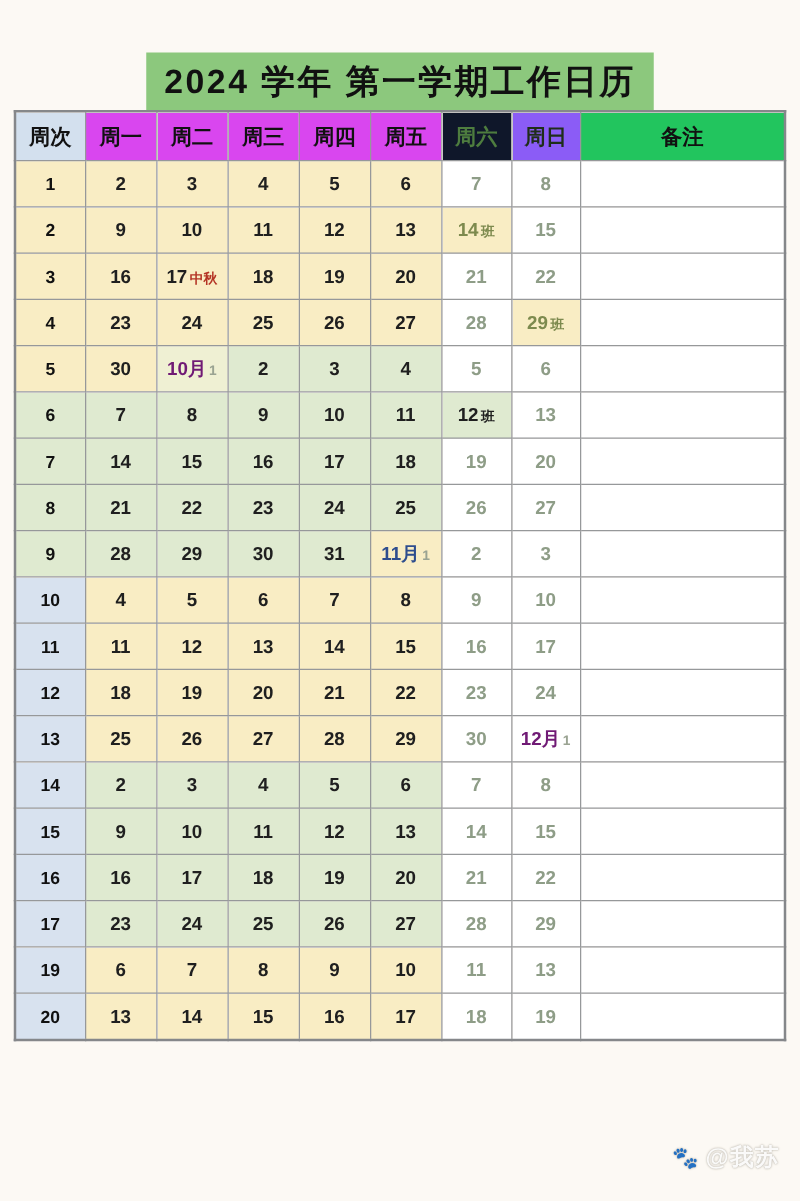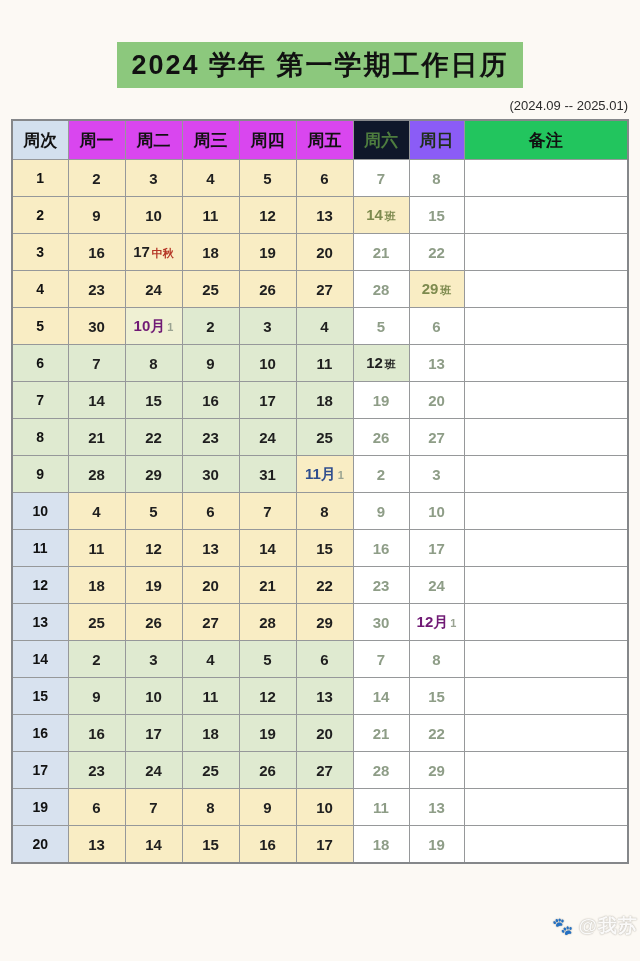--- a/index.html
+++ b/index.html
@@ -38,33 +38,32 @@
   .dark{color:#55524a;font-weight:700;}
   .sm{font-size:11px;margin-left:2px;}
   .tiny{font-size:9px;}
   .rednote{color:#d5342e;font-weight:700;font-style:italic;}
   
   .month-cell{background:#e4eed7;position:relative;height:38px;}
   .month-note{position:absolute;left:95px;top:10px;font-size:13px;font-weight:700;color:#2b2b2b;
               letter-spacing:3px;transform:rotate(-1deg);}
   .month-label{font-size:20px;font-weight:700;color:#d99a3d;letter-spacing:1px;}
   .remark-cell{background:#ffffff;}
-  .watermark{position:absolute;right:2px;bottom:22px;font-size:19px;font-weight:700;
+  .watermark{position:absolute;right:16px;bottom:22px;font-size:19px;font-weight:700;
              color:rgba(255,255,255,0.92);letter-spacing:1px;
              text-shadow:0 0 1px #b9b4aa, 0 0 2px #c6c1b7;}
   .watermark .icon{margin-right:4px;font-size:17px;}
 </style>
 </head>
 <body>
 
 <div class="page">
   <div class="title-wrap">
     <span class="title">2024 学年  第一学期工作日历</span>
   </div>
-  <div class="subtitle">(2024.09 -- 2025.01)</div>
 
   <table>
     <colgroup>
       <col style="width:56px">
         <col style="width:57px">
         <col style="width:57px">
         <col style="width:57px">
       <col style="width:57px">
         <col style="width:57px">
         <col style="width:56px">

